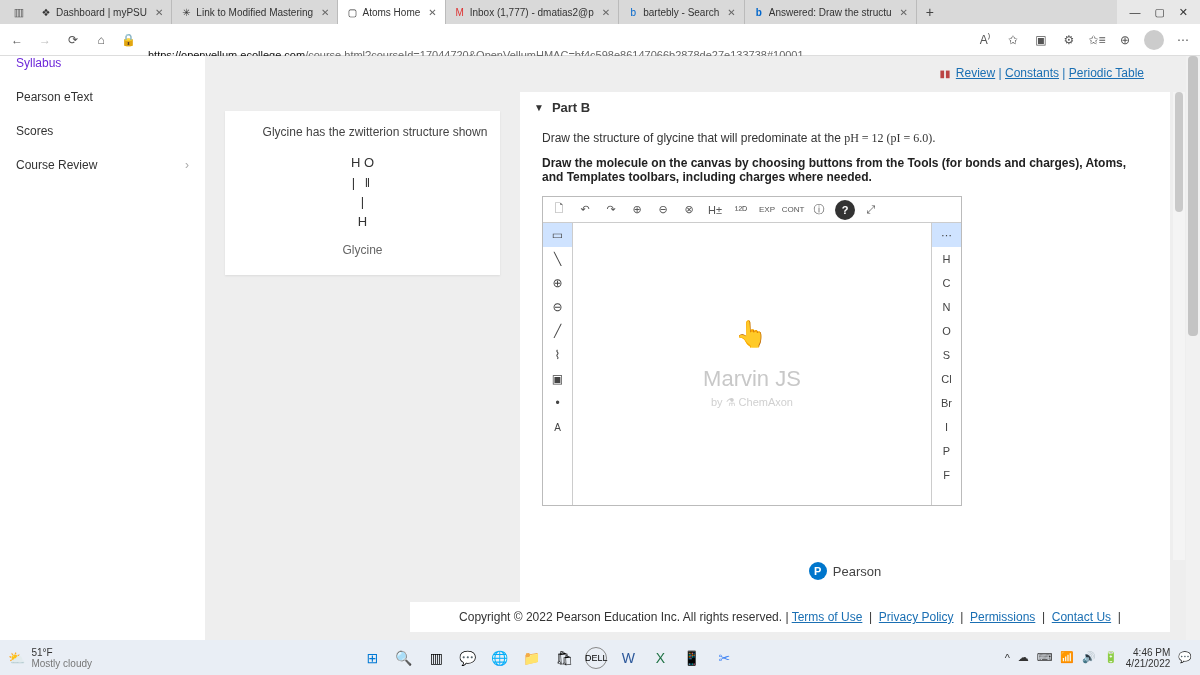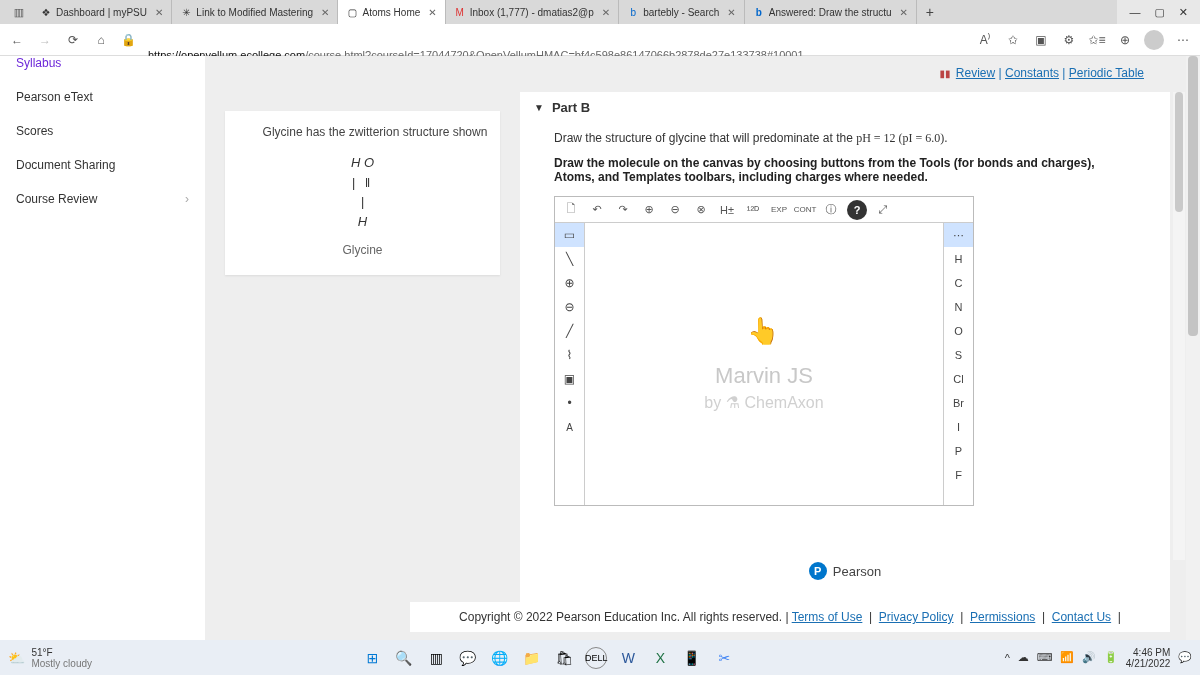--- a/index.html
+++ b/index.html
@@ -31,43 +31,43 @@
 .content { flex: 1; position: relative; background: #eee; overflow: hidden; }
 .scroll-gutter { position: absolute; right: 0; top: 0; bottom: 0; width: 14px; background: #f1f1f1; }
 .scroll-gutter .thumb { position: absolute; left: 2px; right: 2px; background: #c4c4c4; border-radius: 4px; }
 
 .toplinks { position: absolute; top: 10px; right: 56px; font-size: 12px; color: #1a6fb3; }
 .toplinks a { color: #1a6fb3; text-decoration: underline; cursor: pointer; }
 .toplinks .icon { color: #b44; font-size: 10px; margin-right: 2px; }
 
 .card-left { position: absolute; left: 20px; top: 55px; width: 275px; background: #fff; padding: 14px 10px 18px; box-shadow: 0 1px 2px rgba(0,0,0,.08); font-size: 12px; color: #333; text-align: center; }
 .card-left .lead { text-align: center; color: #444; margin-bottom: 14px; font-size: 12px; margin-left: 25px; }
-.card-left .formula { font-size: 13px; font-family: "Times New Roman", serif; line-height: 1.5; font-style: italic; }
+.card-left .formula { font-size: 13px; font-family: "Times New Roman", serif; line-height: 1.5; }
 .card-left .name { margin-top: 12px; color: #666; }
 
 .partb { position: absolute; left: 315px; right: 30px; top: 36px; bottom: 12px; background: #fff; padding: 0; }
 .partb .header { padding: 8px 14px; font-size: 13px; font-weight: bold; color: #333; display: flex; align-items: center; gap: 8px; }
 .partb .header .caret { font-size: 10px; }
-.partb .body { padding: 8px 34px; font-size: 12px; color: #333; }
+.partb .body { padding: 8px 22px; font-size: 12px; color: #333; }
 .partb .q1 { margin-bottom: 10px; }
 .partb .q1 .math { font-family: "Times New Roman", serif; }
 .partb .q2 { font-weight: bold; color: #222; margin-bottom: 12px; }
 
 .editor { border: 1px solid #bbb; width: 420px; height: 310px; position: relative; background: #fff; }
 .ed-top { height: 26px; border-bottom: 1px solid #ccc; display: flex; align-items: center; gap: 6px; padding: 0 6px; }
 .ed-top .btn { width: 20px; height: 20px; display: flex; align-items: center; justify-content: center; font-size: 11px; color: #555; cursor: pointer; }
 .ed-left { position: absolute; left: 0; top: 26px; bottom: 0; width: 30px; border-right: 1px solid #ccc; display: flex; flex-direction: column; }
 .ed-left .btn { height: 24px; display: flex; align-items: center; justify-content: center; font-size: 12px; color: #444; cursor: pointer; }
 .ed-left .btn.sel { background: #cfe3ff; }
 .ed-right { position: absolute; right: 0; top: 26px; bottom: 0; width: 30px; border-left: 1px solid #ccc; display: flex; flex-direction: column; }
 .ed-right .btn { height: 24px; display: flex; align-items: center; justify-content: center; font-size: 11px; color: #444; cursor: pointer; }
 .ed-right .btn.sel { background: #cfe3ff; }
 .ed-canvas { position: absolute; left: 30px; right: 30px; top: 26px; bottom: 0; display: flex; flex-direction: column; align-items: center; justify-content: center; color: #bbb; }
 .ed-canvas .mj { font-size: 22px; color: #c8c8c8; font-weight: 300; }
-.ed-canvas .by { font-size: 16px; color: #d0d0d0; margin-top: 4px; }
+.ed-canvas .by { font-size: 11px; color: #d0d0d0; margin-top: 4px; }
 .ed-canvas .hand { font-size: 26px; margin-bottom: 16px; color: #d0d0d0; }
 
 .inner-scroll { position: absolute; right: 15px; top: 36px; bottom: 80px; width: 12px; background: #f4f4f4; }
 .inner-scroll .thumb { position: absolute; left: 2px; right: 2px; background: #c9c9c9; border-radius: 4px; }
 
 .pearson-foot { position: absolute; left: 315px; right: 30px; bottom: 60px; display: flex; align-items: center; justify-content: center; gap: 6px; font-size: 13px; color: #444; }
 .pearson-foot .plogo { width: 18px; height: 18px; border-radius: 50%; background: #0076cc; color: #fff; display: flex; align-items: center; justify-content: center; font-size: 11px; font-weight: bold; }
 .copyright { position: absolute; left: 205px; right: 30px; bottom: 8px; text-align: center; font-size: 12px; color: #333; background:#fff; padding:8px 0;}
 .copyright a { color: #1a6fb3; text-decoration: underline; cursor: pointer; }
 
@@ -146,23 +146,20 @@
 <div class="page">
   <div class="sidebar">
     <div class="item" style="color:#6d28d9;padding-top:0">
         <span>Syllabus</span>
       </div>
     <div class="item">
         <span>Pearson eText</span>
       </div>
     <div class="item">
         <span>Scores</span>
-      </div>
-    <div class="item">
-        <span>Document Sharing</span>
       </div>
     <div class="item">
         <span>Course Review</span>
         <span style="color:#aaa">›</span>
       </div>
   </div>
 
   <div class="content">
     <div class="toplinks">
       <span class="icon">▮▮</span>

